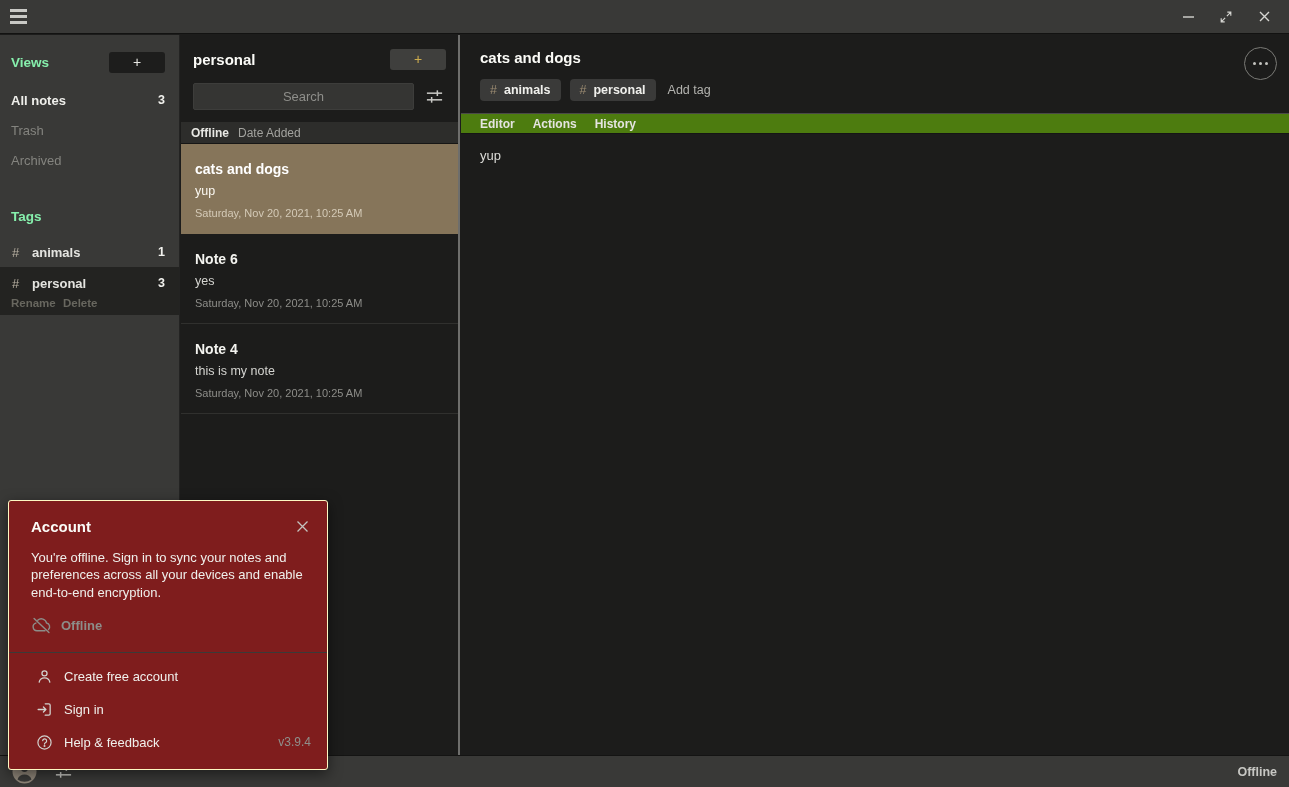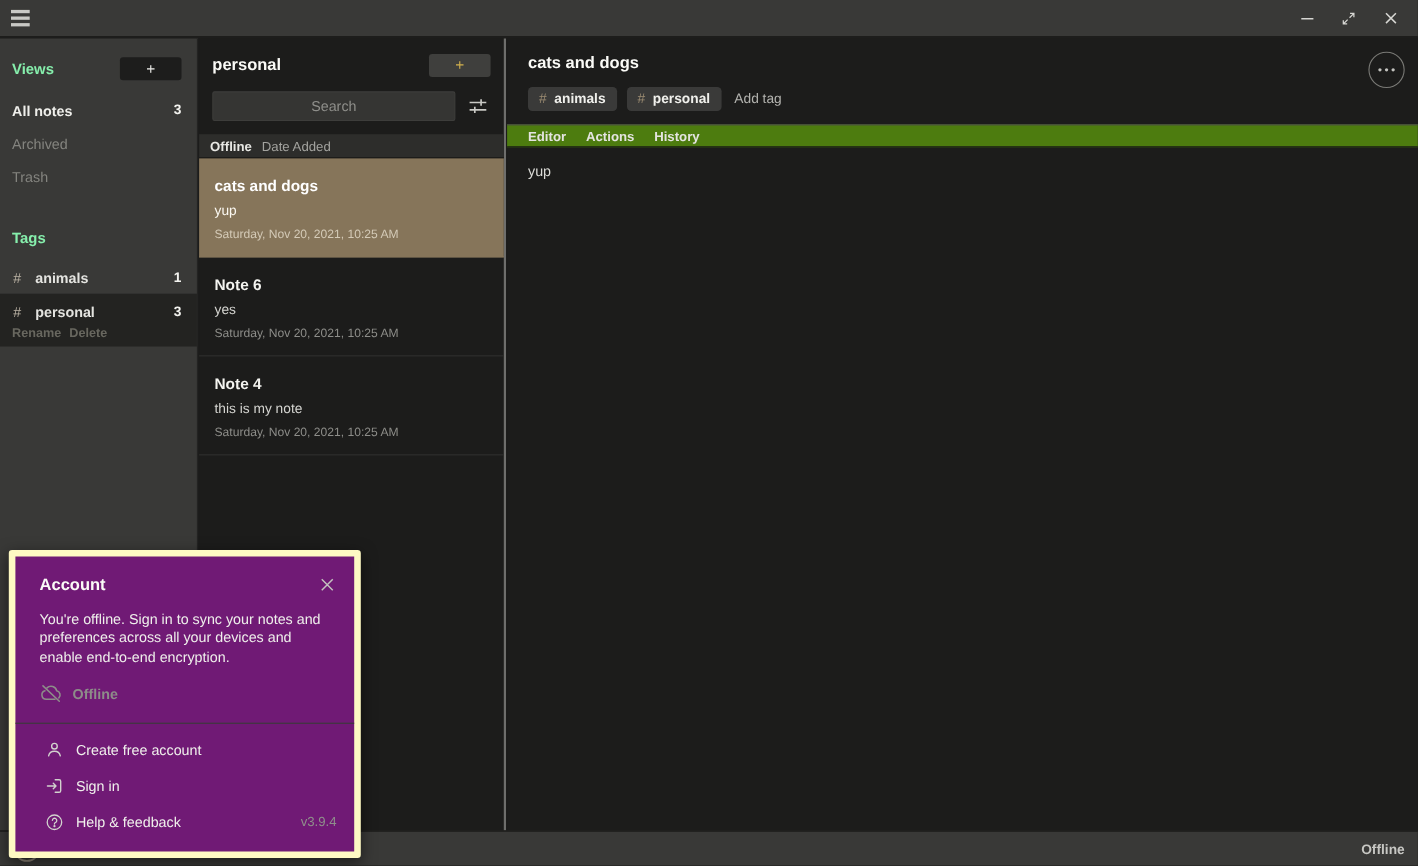--- a/index.html
+++ b/index.html
@@ -88,22 +88,22 @@
   .editor-content { padding:14px 19px; font-size:13px; color:#dcdcd8; }
 
   
   .statusbar { position:absolute; left:0; bottom:0; width:100%; height:32px; background:#393937;
                border-top:1px solid #141413; display:flex; align-items:center;
                justify-content:space-between; padding:0 12px; }
   .status-left { display:flex; align-items:center; gap:14px; }
   .status-offline { font-size:12.5px; font-weight:bold; color:#c7c7c3; }
 
   
-  .popup { position:absolute; left:8px; top:500px; width:320px; background:#701a75;
-           border:6px solid #fef9c3; border-radius:3px; z-index:20; box-shadow:0 4px 14px rgba(0,0,0,.5); }
+  .popup { position:absolute; left:8px; top:500px; width:320px; background:#7f1d1d;
+           border:1px solid #fef9c3; border-radius:3px; z-index:20; box-shadow:0 4px 14px rgba(0,0,0,.5); }
   .popup-head { display:flex; align-items:center; justify-content:space-between; padding:14px 14px 0 22px; }
   .popup-title { font-size:15px; font-weight:bold; color:#fbfbf7; }
   .popup-close { background:none; border:none; cursor:pointer; width:22px; height:22px;
                  display:flex; align-items:center; justify-content:center; }
   .popup-body { padding:12px 20px 0 22px; font-size:13px; line-height:1.33; color:#efefeb; }
   .offline-row { display:flex; align-items:center; gap:9px; padding:14px 22px 16px 22px;
                  border-bottom:1px solid #3a3a38; }
   .offline-row .lbl { font-size:13px; font-weight:bold; color:#8d8d89; }
   .popup-menu { padding:7px 0 10px 0; }
   .popup-item { display:flex; align-items:center; gap:11px; padding:8px 16px 8px 27px;
@@ -145,24 +145,24 @@
     <div class="side-row views-row">
       <span class="side-header">Views</span>
       <button class="plus-btn-dark">+</button>
     </div>
     <div style="height:8px"></div>
     <div class="side-item">
       <span class="lbl">All notes</span>
       <span class="cnt">3</span>
     </div>
     <div class="side-item dim">
+      <span class="lbl">Trash</span>
+    </div>
+    <div class="side-item dim">
       <span class="lbl">Archived</span>
-    </div>
-    <div class="side-item dim">
-      <span class="lbl">Trash</span>
     </div>
     <div class="side-row tags-header">
       <span class="side-header">Tags</span>
     </div>
     <div style="height:6px"></div>
     <div class="tag-item">
       <span class="hash">#</span>
       <span class="lbl">animals</span>
       <span class="cnt">1</span>
     </div>

